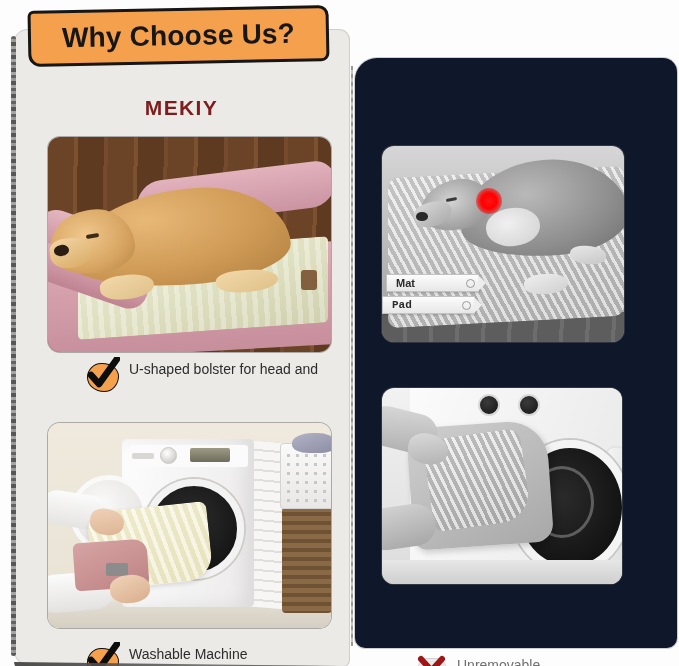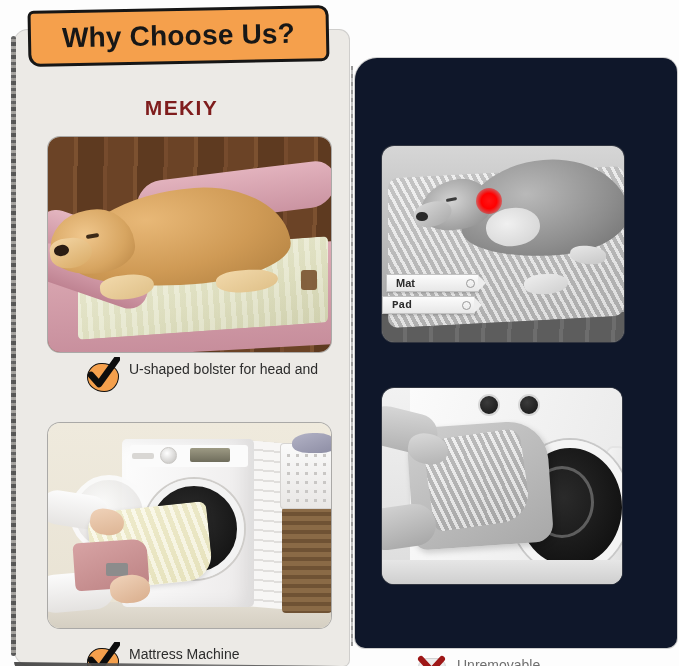--- a/index.html
+++ b/index.html
@@ -481,21 +481,21 @@
     </div>
 
     <div class="bullet bl2">
       <span class="ico-check">
         <span class="blob"></span>
         <svg width="34" height="34" viewBox="0 0 34 34">
           <path d="M5 18 L13 27 L31 2" fill="none" stroke="#0d0d0d" stroke-width="6.5" stroke-linecap="round" stroke-linejoin="round"></path>
         </svg>
       </span>
       <span class="btext">
-        <div>Mattress Machine</div>
+        <div>Washable Machine</div>
         <div>Washable Cover</div>
       </span>
     </div>
   </div>
 
   <div class="divider"></div>
 
   <div class="panel-right">
 
     <div class="others-title">OTHERS</div>

